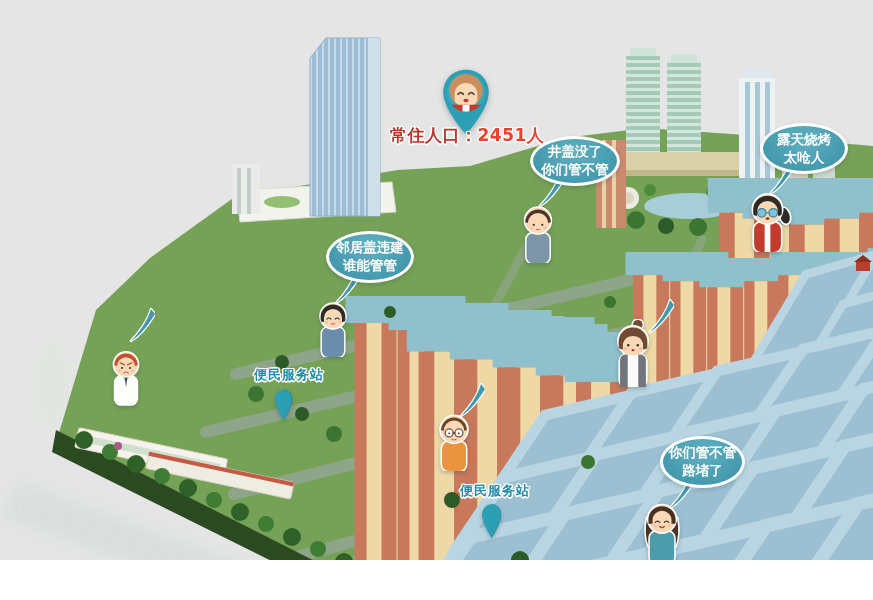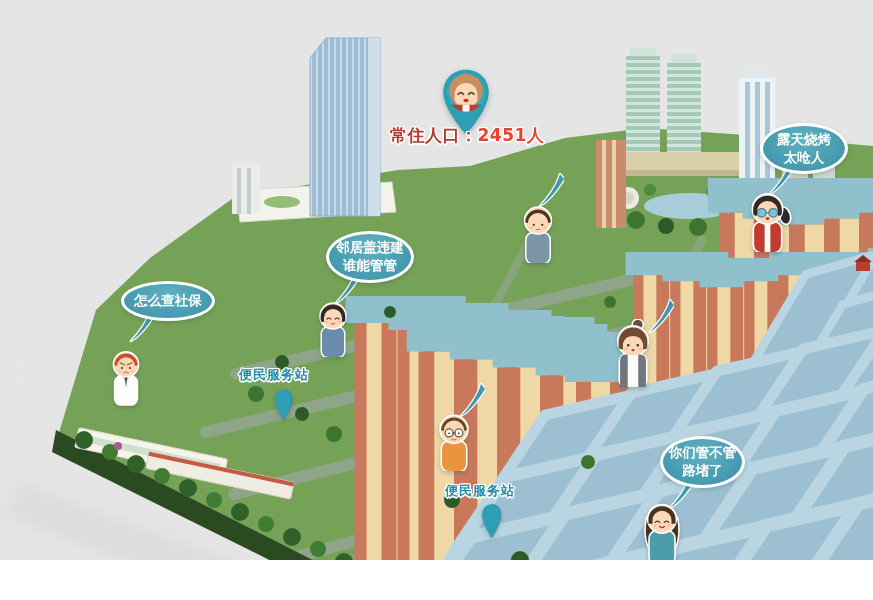--- a/index.html
+++ b/index.html
@@ -9,21 +9,21 @@
   .bubble{position:absolute;z-index:4;border:3px solid #fff;border-radius:50%;
           background:radial-gradient(ellipse at 50% 30%, #60b1c0 0%, #4398ad 75%);
           color:#fff;font-weight:bold;font-size:13.5px;line-height:1.32;
           display:flex;align-items:center;justify-content:center;text-align:center;
           white-space:pre-line;box-shadow:0 2px 4px rgba(40,60,70,.22);}
   .tail{position:absolute;z-index:2;}
   .avatar{position:absolute;z-index:3;filter:drop-shadow(0 2px 2px rgba(40,60,70,.28));}
   .pin{position:absolute;z-index:4;filter:drop-shadow(0 2px 2px rgba(40,60,70,.32));}
   .pin-avatar{position:absolute;z-index:5;filter:drop-shadow(0 2px 3px rgba(40,60,70,.3));}
   .station-label{position:absolute;z-index:4;color:#1E8CA8;font-weight:bold;font-size:13px;
-          letter-spacing:1px;
+          text-align:center;letter-spacing:1px;
           text-shadow:-1px -1px 0 #fff,1px -1px 0 #fff,-1px 1px 0 #fff,1px 1px 0 #fff,
           -1.5px 0 0 #fff,1.5px 0 0 #fff,0 -1.5px 0 #fff,0 1.5px 0 #fff;}
   .pop{position:absolute;z-index:5;font-weight:bold;font-size:17px;white-space:nowrap;letter-spacing:.5px;
           text-shadow:-1px -1px 0 #fff,1px -1px 0 #fff,-1px 1px 0 #fff,1px 1px 0 #fff,
           -1.5px 0 0 #fff,1.5px 0 0 #fff,0 -1.5px 0 #fff,0 1.5px 0 #fff;}
   .pop-label{color:#B23A30;}
   .pop-value{color:#E8432F;}
 </style>
 </head>
 <body>
@@ -260,31 +260,32 @@
       <rect x="12" y="42" width="40" height="18" fill="#c23b2d"></rect>
       <rect x="28" y="42" width="8" height="18" fill="#fbfbf9"></rect>
       <path d="M23,30 q3,-4 6,0 M35,30 q3,-4 6,0" stroke="#5a4632" stroke-width="2" fill="none" stroke-linecap="round"></path>
       <ellipse cx="32" cy="37" rx="3" ry="2" fill="#c0392b"></ellipse>
     </g>
   </svg>
   <div class="pop" style="left:390px;top:124px">
     <span class="pop-label">常住人口：</span><span class="pop-value">2451人</span>
   </div>
 
-  <div class="bubble" style="left:121px;top:281px;width:88px;height:34px">怎么查社保</div>
   <svg class="tail" style="left:129px;top:307px" width="26" height="36" viewBox="0 0 26 36">
     <path d="M22,2 C19,13 10,26 2,34 C12,28 20,17 26,7 Z" fill="#4398AD" stroke="#fff" stroke-width="2.5" stroke-linejoin="round" paint-order="stroke"></path>
     </svg>
 
   <div class="bubble" style="left:326px;top:231px;width:82px;height:46px">邻居盖违建
 谁能管管</div>
   <svg class="tail" style="left:334px;top:269px" width="26" height="36" viewBox="0 0 26 36">
     <path d="M22,2 C19,13 10,26 2,34 C12,28 20,17 26,7 Z" fill="#4398AD" stroke="#fff" stroke-width="2.5" stroke-linejoin="round" paint-order="stroke"></path>
     </svg>
 
+  <div class="bubble" style="left:530px;top:136px;width:84px;height:44px">井盖没了
+你们管不管</div>
   <svg class="tail" style="left:538px;top:172px" width="26" height="36" viewBox="0 0 26 36">
     <path d="M22,2 C19,13 10,26 2,34 C12,28 20,17 26,7 Z" fill="#4398AD" stroke="#fff" stroke-width="2.5" stroke-linejoin="round" paint-order="stroke"></path>
     </svg>
 
   <svg class="tail" style="left:459px;top:382px" width="26" height="36" viewBox="0 0 26 36">
     <path d="M22,2 C19,13 10,26 2,34 C12,28 20,17 26,7 Z" fill="#4398AD" stroke="#fff" stroke-width="2.5" stroke-linejoin="round" paint-order="stroke"></path>
     </svg>
 
   <svg class="tail" style="left:648px;top:298px" width="26" height="36" viewBox="0 0 26 36">
     <path d="M22,2 C19,13 10,26 2,34 C12,28 20,17 26,7 Z" fill="#4398AD" stroke="#fff" stroke-width="2.5" stroke-linejoin="round" paint-order="stroke"></path>

